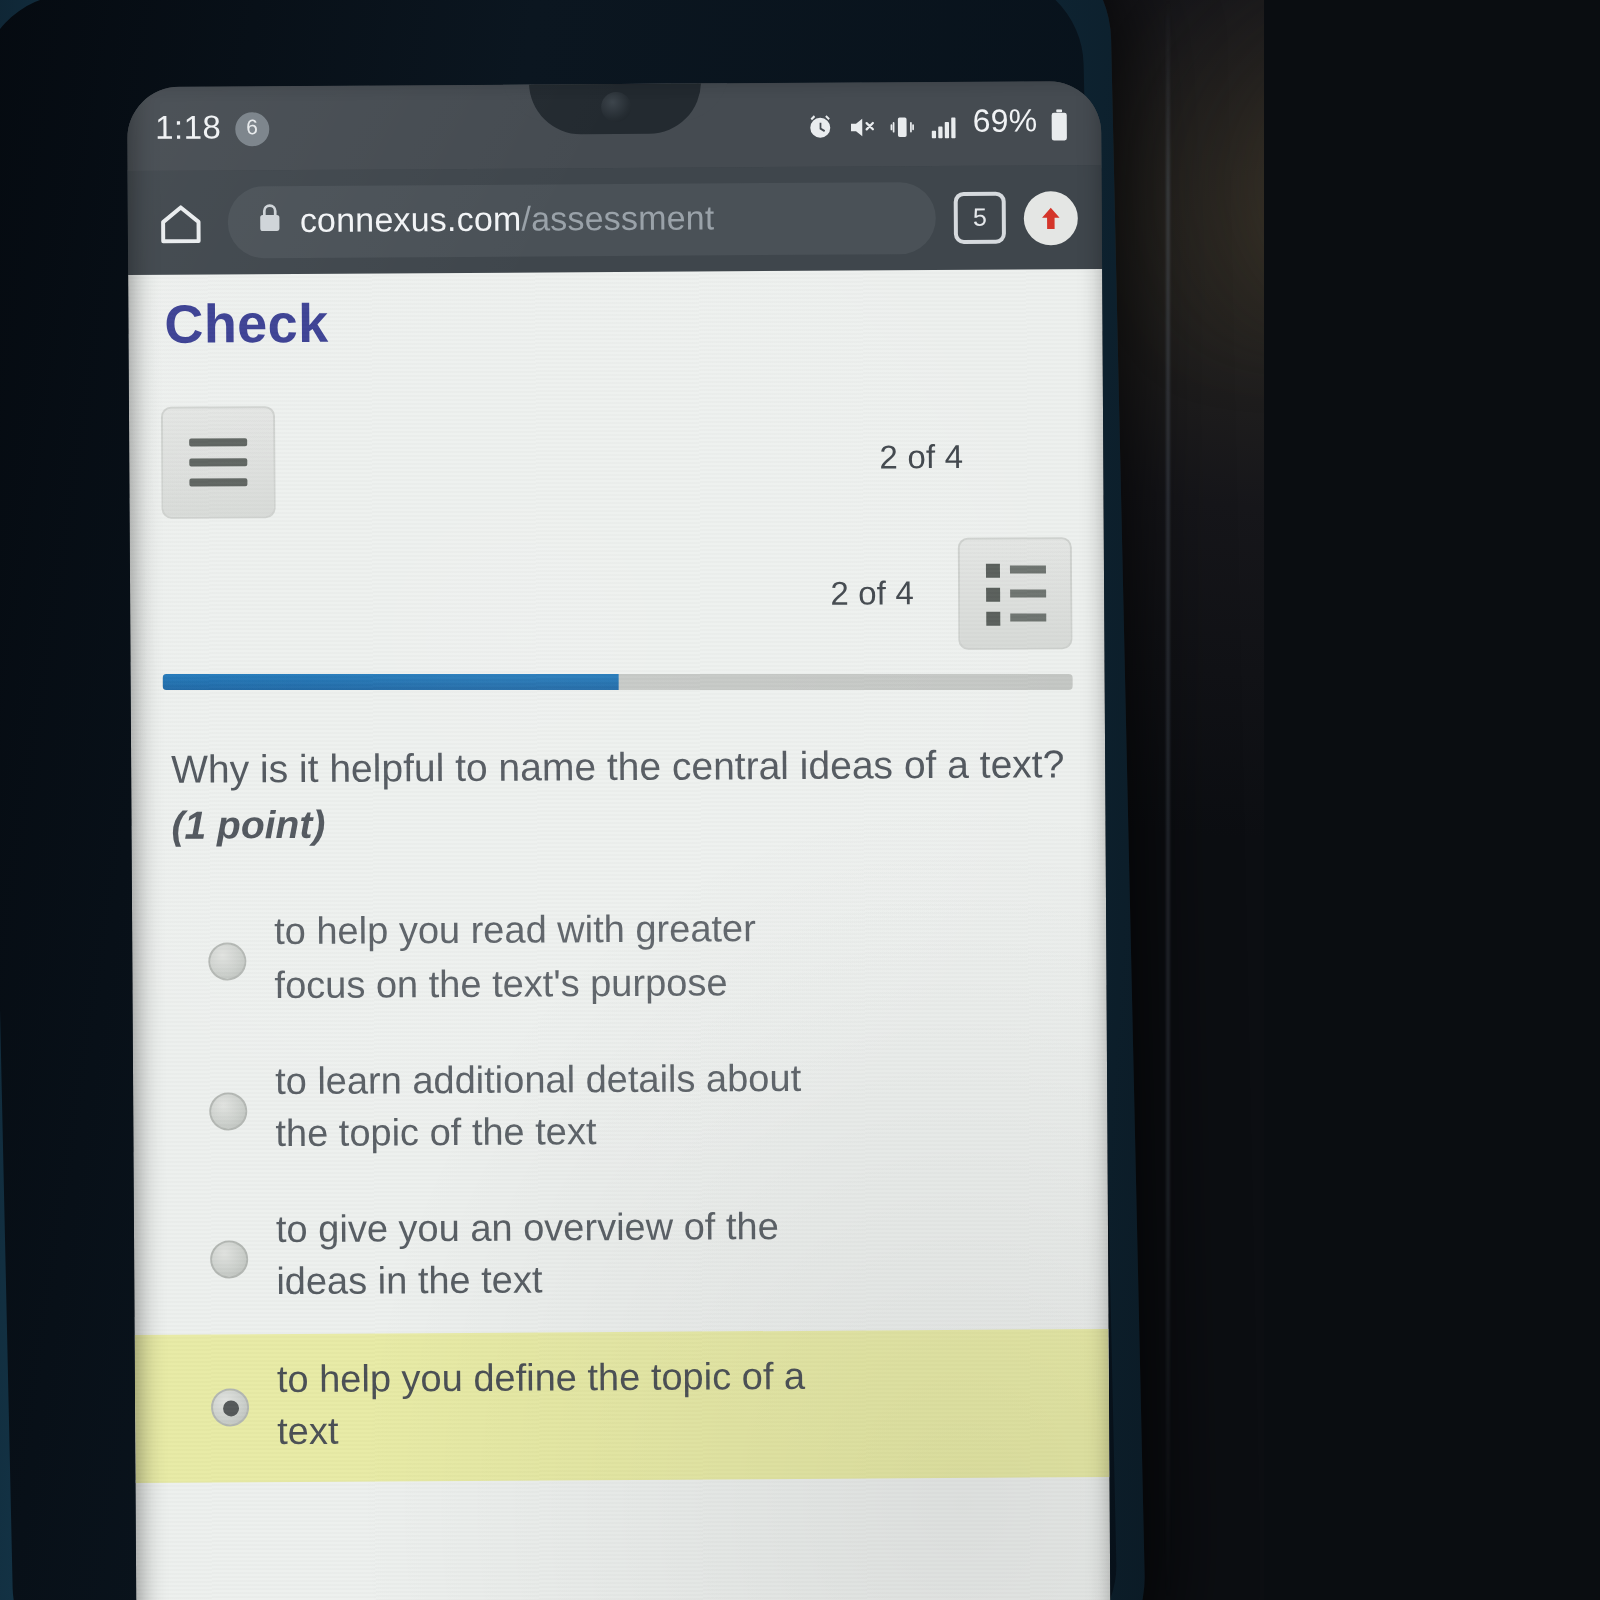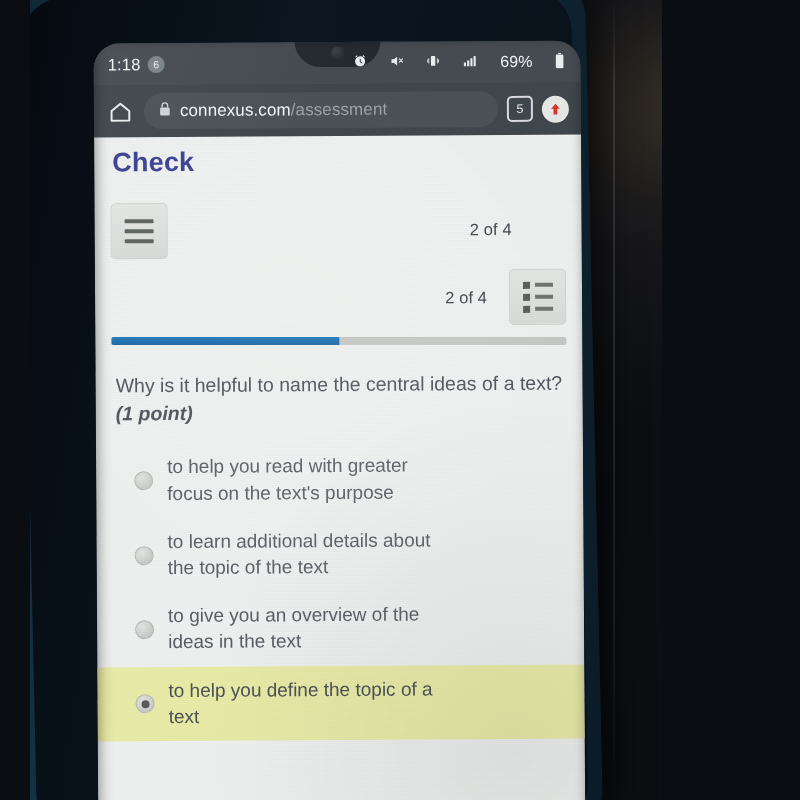--- a/index.html
+++ b/index.html
@@ -14,21 +14,20 @@
 
   
   #photo {
     position: relative;
     width: 632px;
     height: 800px;
     overflow: hidden;
     background:
       radial-gradient(ellipse 520px 300px at 660px 120px, #2b2822 0%, #16161a 45%, #0c0e12 100%),
       linear-gradient(100deg, #0d1117 0%, #161b22 35%, #1b2026 60%, #0a0c10 100%);
-    margin-left: 30px;
   }
   
   #photo .backdrop-glow {
     position: absolute;
     left: 560px; top: -40px;
     width: 300px; height: 220px;
     background: radial-gradient(ellipse at 50% 60%, rgba(120,96,62,.45) 0%, rgba(60,50,35,.18) 45%, rgba(0,0,0,0) 75%);
     filter: blur(14px);
     pointer-events: none;
   }
@@ -114,21 +113,21 @@
   .sb-time { font-size: 16.5px; letter-spacing: .2px; color: #f0f2f4; }
   .sb-badge {
     width: 17px; height: 17px;
     border-radius: 50%;
     background: #7e868d;
     color: #e8ebed;
     font-size: 10.5px;
     display: flex; align-items: center; justify-content: center;
     line-height: 1;
   }
-  .sb-right { display: flex; align-items: flex-start; gap: 22px; z-index: 2; }
+  .sb-right { display: flex; align-items: flex-end; gap: 6px; z-index: 2; }
   .sb-right svg { display: block; }
   .sb-pct { font-size: 16px; color: #f0f2f4; letter-spacing: .1px; }
 
   
   .toolbar {
     height: 52px;
     background: #3f464c;
     display: flex;
     align-items: center;
     gap: 9px;

